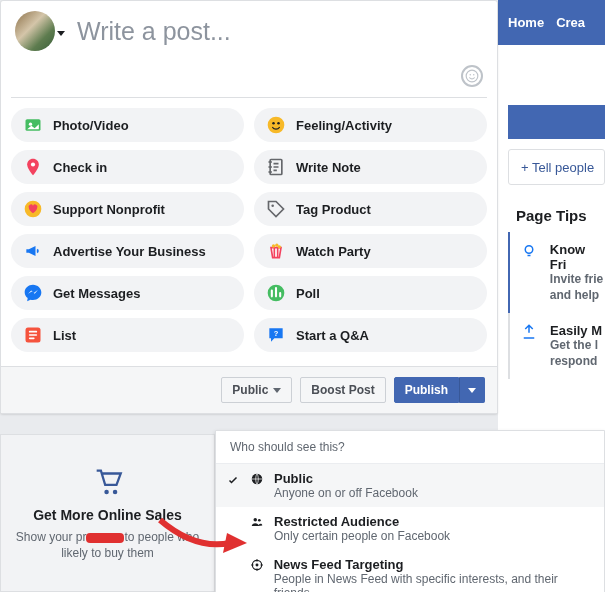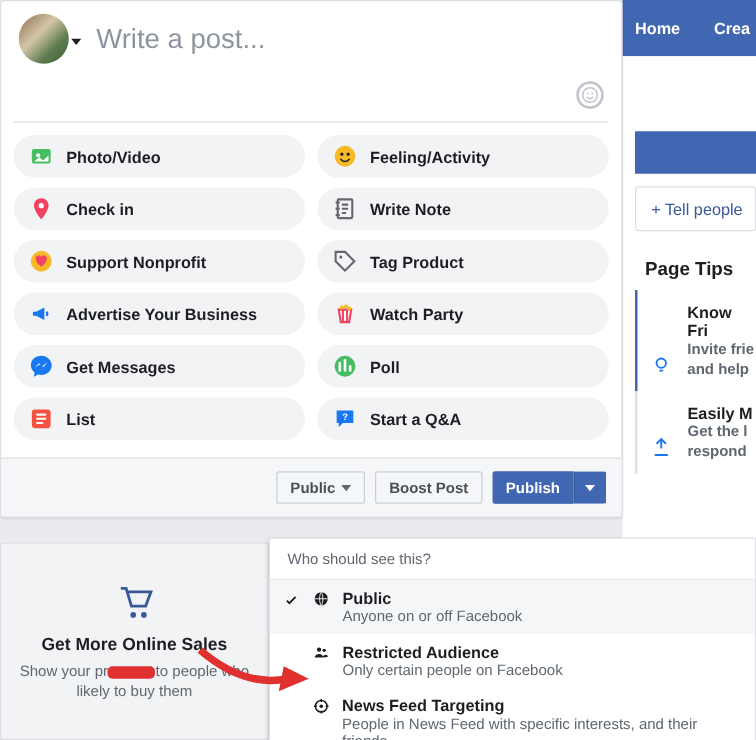--- a/index.html
+++ b/index.html
@@ -1,36 +1,36 @@
 <!DOCTYPE html>
 <html><head>
 <meta charset="utf-8">
 <style>
   * { box-sizing: border-box; margin: 0; padding: 0; }
   body { font-family: Helvetica, Arial, sans-serif; font-size: 13px; color: #1c1e21; background: #e9ebee; width: 605px; height: 592px; overflow: hidden; position: relative; }
   
-  .background-nav { position: absolute; top: 0; left: 498px; right: 0; height: 45px; background: #4267b2; color: #fff; display: flex; align-items: center; padding: 0 10px; gap: 27px; font-weight: 600; }
+  .background-nav { position: absolute; top: 0; left: 498px; right: 0; height: 45px; background: #4267b2; color: #fff; display: flex; align-items: center; padding: 0 10px; gap: 12px; font-weight: 600; }
   .background-nav span { cursor: pointer; }
   
   .bg-right { position: absolute; left: 498px; top: 45px; right: 0; bottom: 0; background: #fff; padding: 10px 0 0 10px; }
   .bg-blue-btn { background: #4267b2; height: 34px; margin: 50px 0 10px; }
   .bg-panel { border: 1px solid #dddfe2; border-radius: 3px; background: #fff; margin-bottom: 12px; padding: 10px 0 9px 12px; color: #385898; font-size: 13px; }
   .bg-tips-header { font-weight: 700; color: #1c1e21; font-size: 15px; padding: 10px 0 8px 8px; }
-  .bg-tip { display: flex; align-items: flex-end; gap: 10px; padding: 10px 0 10px 4px; border-left: 2px solid #4267b2; }
+  .bg-tip { display: flex; align-items: flex-start; gap: 10px; padding: 10px 0 10px 4px; border-left: 2px solid #4267b2; }
   .bg-tip .tipicon { width: 20px; height: 20px; margin-left: 6px; }
   .bg-tip-title { font-weight: 600; color: #1c1e21; }
   .bg-tip-sub { color: #606770; font-size: 12px; line-height: 1.3; font-weight: bold; }
   
   .composer { position: absolute; left: 0; top: 0; width: 498px; background: #fff; box-shadow: 0 1px 2px rgba(0,0,0,.1); border: 1px solid #dddfe2; border-radius: 3px; }
   
   .compose-top { display: flex; align-items: center; padding: 10px 14px 14px; }
   .avatar-wrap { position: relative; display: flex; align-items: center; }
   .avatar { width: 40px; height: 40px; border-radius: 50%; background: linear-gradient(135deg,#8b6f47 0%,#d4c5a9 40%,#5e7c4f 70%,#3a5f3a 100%); }
   .avatar-caret { margin-left: 2px; }
-  .prompt { margin-left: 12px; color: #8d949e; font-size: 22px; flex: 1; }
+  .prompt { margin-left: 12px; color: #8d949e; font-size: 25px; flex: 1; }
   
   .emoji-row { display: flex; justify-content: flex-end; padding: 0 14px 10px; }
   .emoji-btn { width: 22px; height: 22px; border-radius: 50%; border: 2px solid #bec3c9; display: flex; align-items: center; justify-content: center; }
   
   .divider { height: 1px; background: #dddfe2; margin: 0 10px 10px; }
   
   .options-grid { display: grid; grid-template-columns: 1fr 1fr; gap: 8px 10px; padding: 0 10px 14px; }
   .chip { background: #f2f3f5; border-radius: 18px; padding: 7px 12px; display: flex; align-items: center; gap: 10px; cursor: pointer; font-weight: 600; font-size: 13px; color: #1c1e21; }
   .chip .ic { width: 20px; height: 20px; display: flex; align-items: center; justify-content: center; flex-shrink: 0; }
   

